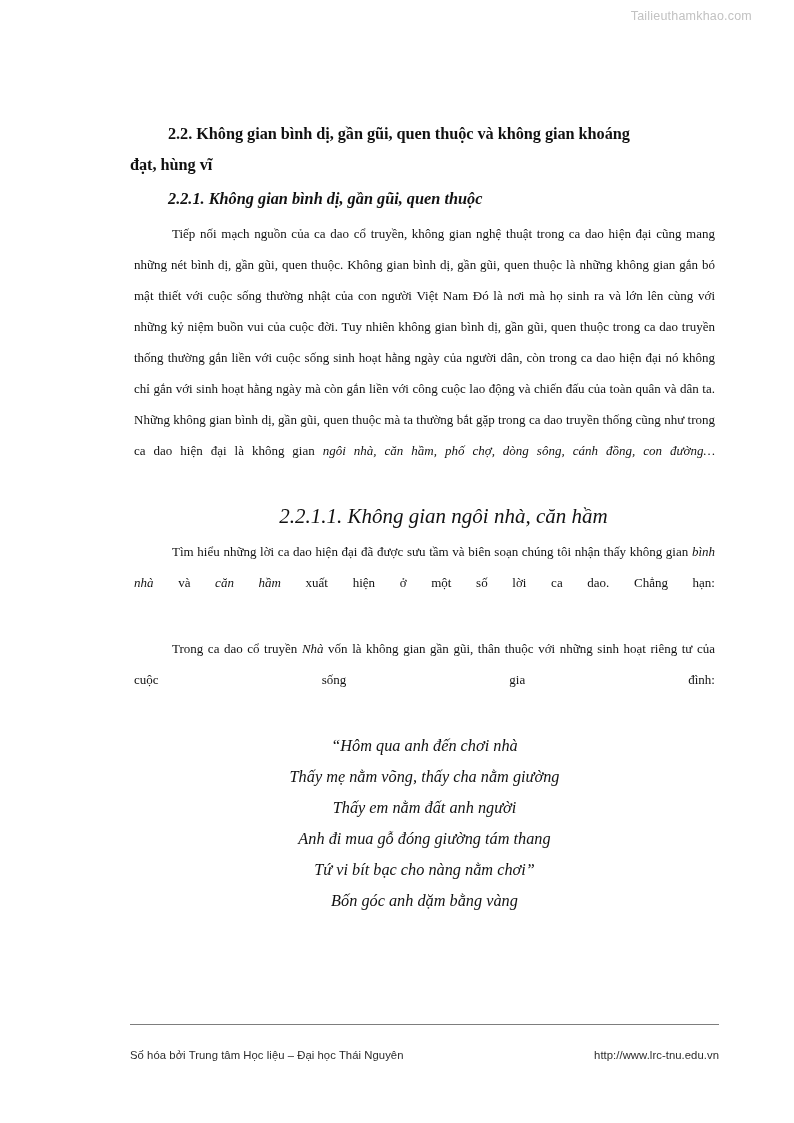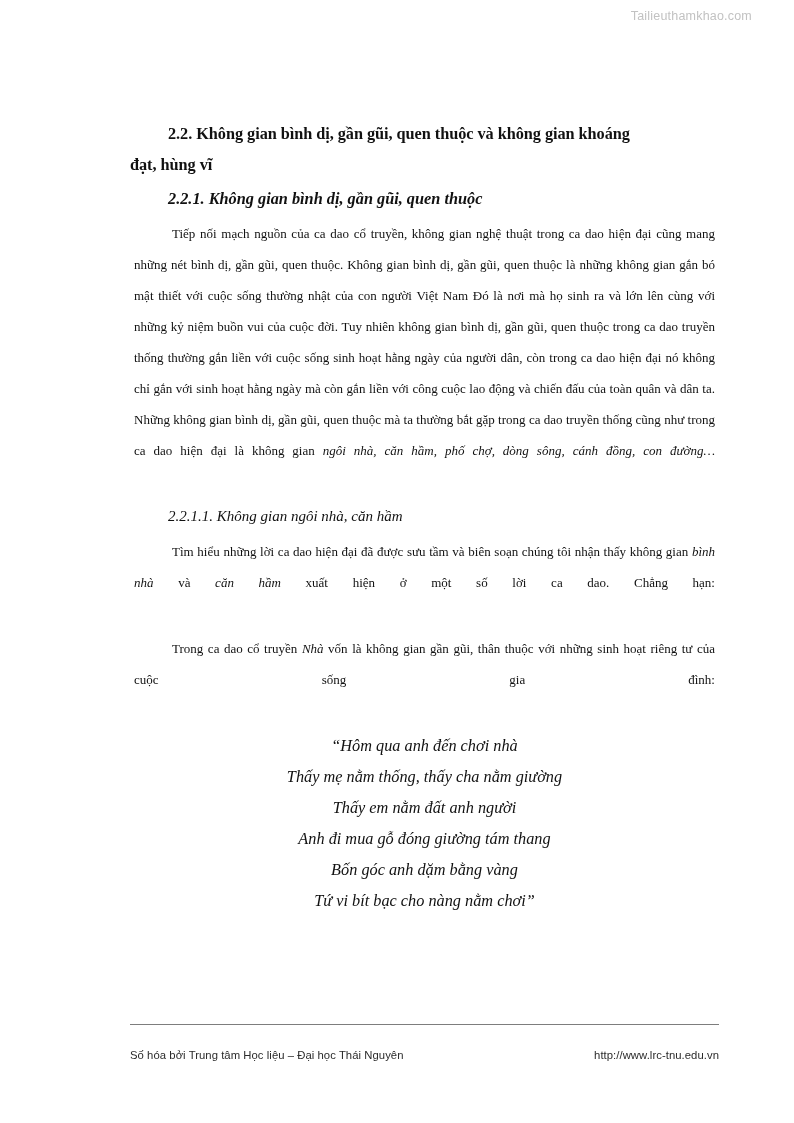--- a/index.html
+++ b/index.html
@@ -59,26 +59,27 @@
   .h3 {
     font-size: 16.3px;
     font-weight: bold;
     font-style: italic;
     line-height: 31px;
     margin: 0 0 2px 0;
     text-indent: 38px;
   }
 
   .h4 {
-    font-size: 15px;
+    font-size: 21px;
     font-style: italic;
     font-weight: normal;
     line-height: 31px;
     margin: 0;
     text-indent: 38px;
+    text-align: center;
   }
 
   p.body {
     font-size: 13px;
     line-height: 31px;
     text-align: justify;
     text-indent: 38px;
     margin: 4px;
     hyphens: none;
   }
@@ -151,25 +152,25 @@
     <p class="body"><span>Tiếp nối mạch nguồn của ca dao cổ truyền, không gian nghệ thuật trong ca dao hiện đại cũng mang những nét bình dị, gần gũi, quen thuộc. Không gian bình dị, gần gũi, quen thuộc là những không gian gắn bó mật thiết với cuộc sống thường nhật của con người Việt Nam  Đó là nơi mà họ sinh ra và lớn lên cùng với những kỷ niệm buồn vui của cuộc đời. Tuy nhiên không gian bình dị, gần gũi, quen thuộc trong ca dao truyền thống thường gắn liền với cuộc sống sinh hoạt hằng ngày của người dân, còn trong ca dao hiện đại nó không chỉ gắn với sinh hoạt hằng ngày mà còn gắn liền với công cuộc lao động và chiến đấu của toàn quân và dân ta. Những không gian bình dị, gần gũi, quen thuộc mà ta thường bắt gặp trong ca dao truyền thống cũng như trong ca dao hiện đại là không gian </span><em>ngôi nhà, căn hầm, phố chợ, dòng sông, cánh đồng, con đường…</em></p>
 
     <h4 class="h4">2.2.1.1. Không gian ngôi nhà, căn hầm</h4>
 
     <p class="body"><span> Tìm hiểu những lời ca dao hiện đại đã được sưu tầm và biên soạn chúng tôi nhận thấy không gian </span><em>bình nhà</em><span> và </span><em>căn hầm</em><span> xuất hiện ở một số lời ca dao. Chẳng hạn:</span></p>
 
     <p class="body"><span>Trong ca dao cổ truyền </span><em>Nhà</em><span> vốn là không gian gần gũi, thân thuộc với những sinh hoạt riêng tư của cuộc sống gia đình:</span></p>
 
     <ul class="poem">
       <li>“Hôm qua anh đến chơi nhà</li>
-      <li>Thấy mẹ nằm thống, thấy cha nằm giường</li>
+      <li>Thấy mẹ nằm võng, thấy cha nằm giường</li>
       <li>Thấy em nằm đất anh người</li>
       <li>Anh đi mua gỗ đóng giường tám thang</li>
+      <li>Tứ vi bít bạc cho nàng nằm chơi”</li>
       <li>Bốn góc anh dặm bằng vàng</li>
-      <li>Tứ vi bít bạc cho nàng nằm chơi”</li>
     </ul>
 
   </div>
 
   <div class="footer">
     <hr class="footer-rule">
     <div class="footer-row">
       <span>Số hóa bởi Trung tâm Học liệu – Đại học Thái Nguyên</span>
       <span>http://www.lrc-tnu.edu.vn</span>
     </div>

